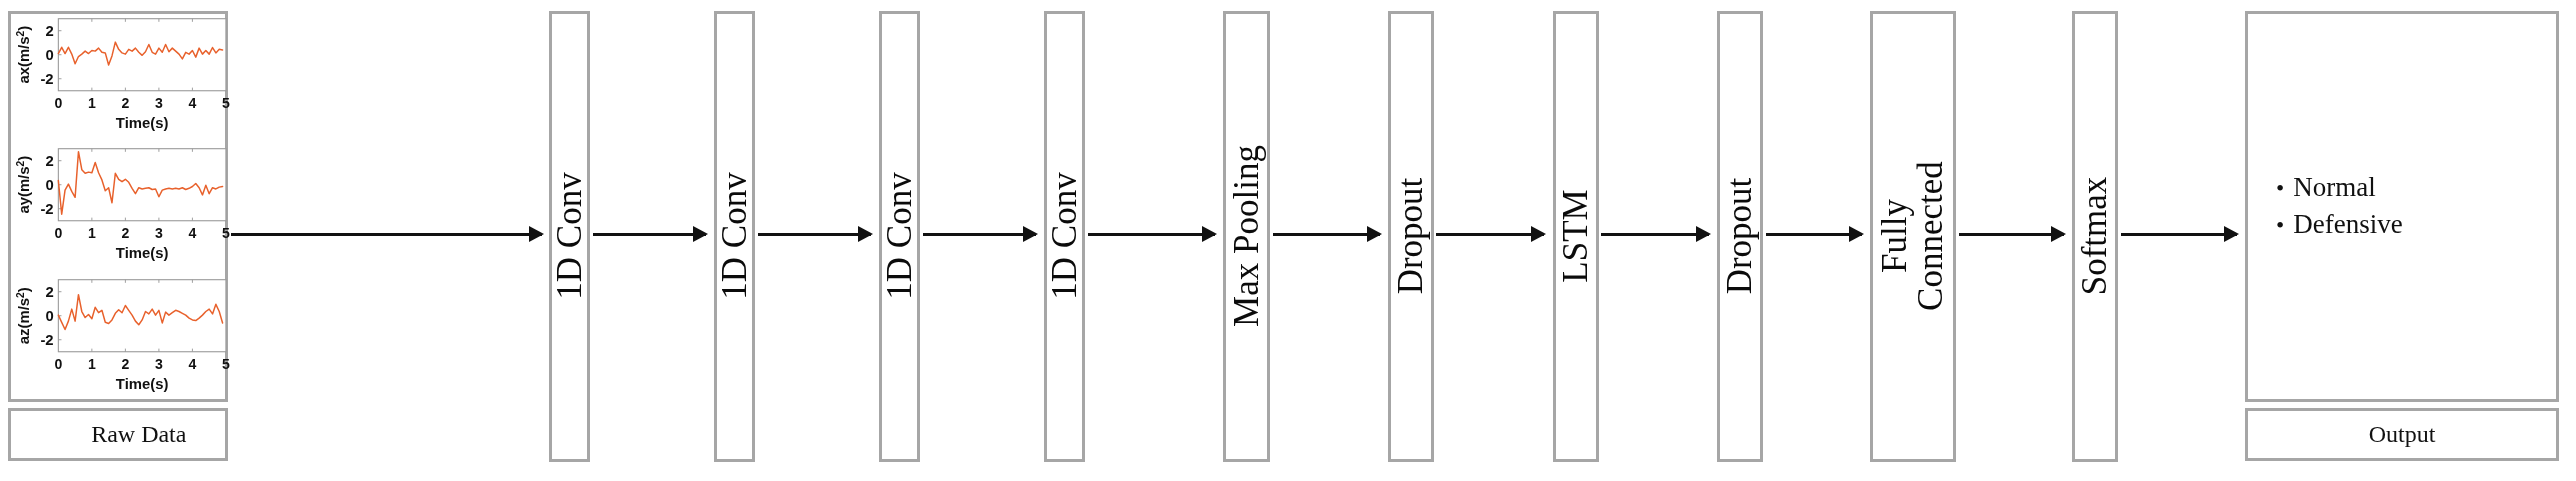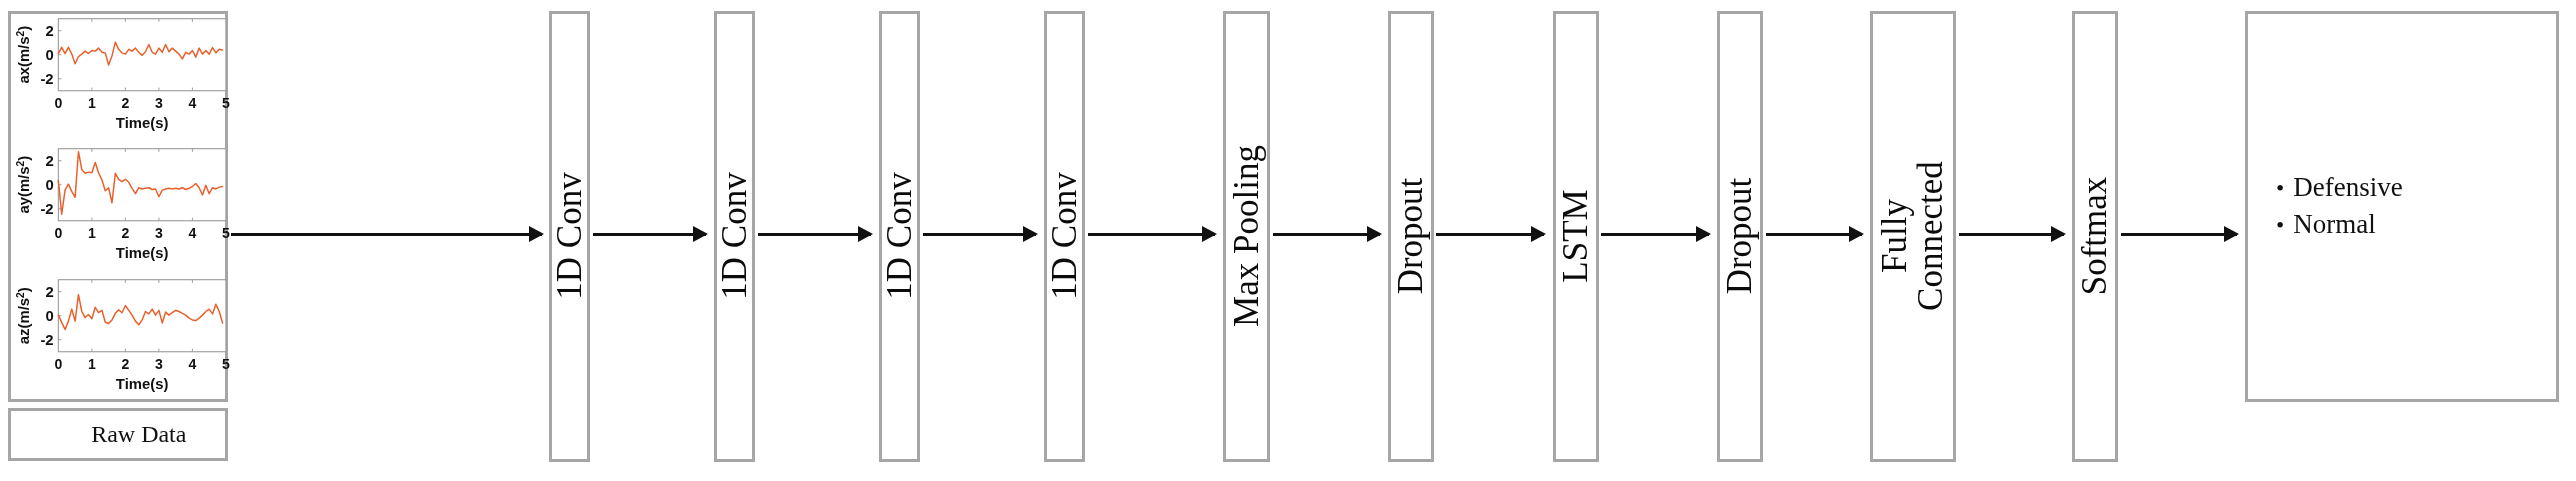--- a/index.html
+++ b/index.html
@@ -206,19 +206,22 @@
       <div class="arrow" style="left: 1273px; width: 107px;"></div>
       <div class="arrow" style="left: 1436px; width: 108px;"></div>
       <div class="arrow" style="left: 1601px; width: 108px;"></div>
       <div class="arrow" style="left: 1766px; width: 96px;"></div>
       <div class="arrow" style="left: 1959px; width: 105px;"></div>
       <div class="arrow" style="left: 2121px; width: 116px;"></div>
     </div>
 
   <div class="box" id="output-box">
     <ul id="output-list">
+        <li><span class="bullet">•</span><span>Normal</span></li>
         <li><span class="bullet">•</span><span>Defensive</span></li>
-        <li><span class="bullet">•</span><span>Normal</span></li>
       </ul>
   </div>
+  <div class="box" id="output-caption">
+    <span class="cap">Output</span>
+  </div>
 
 </div>
 
 
 </body></html>

